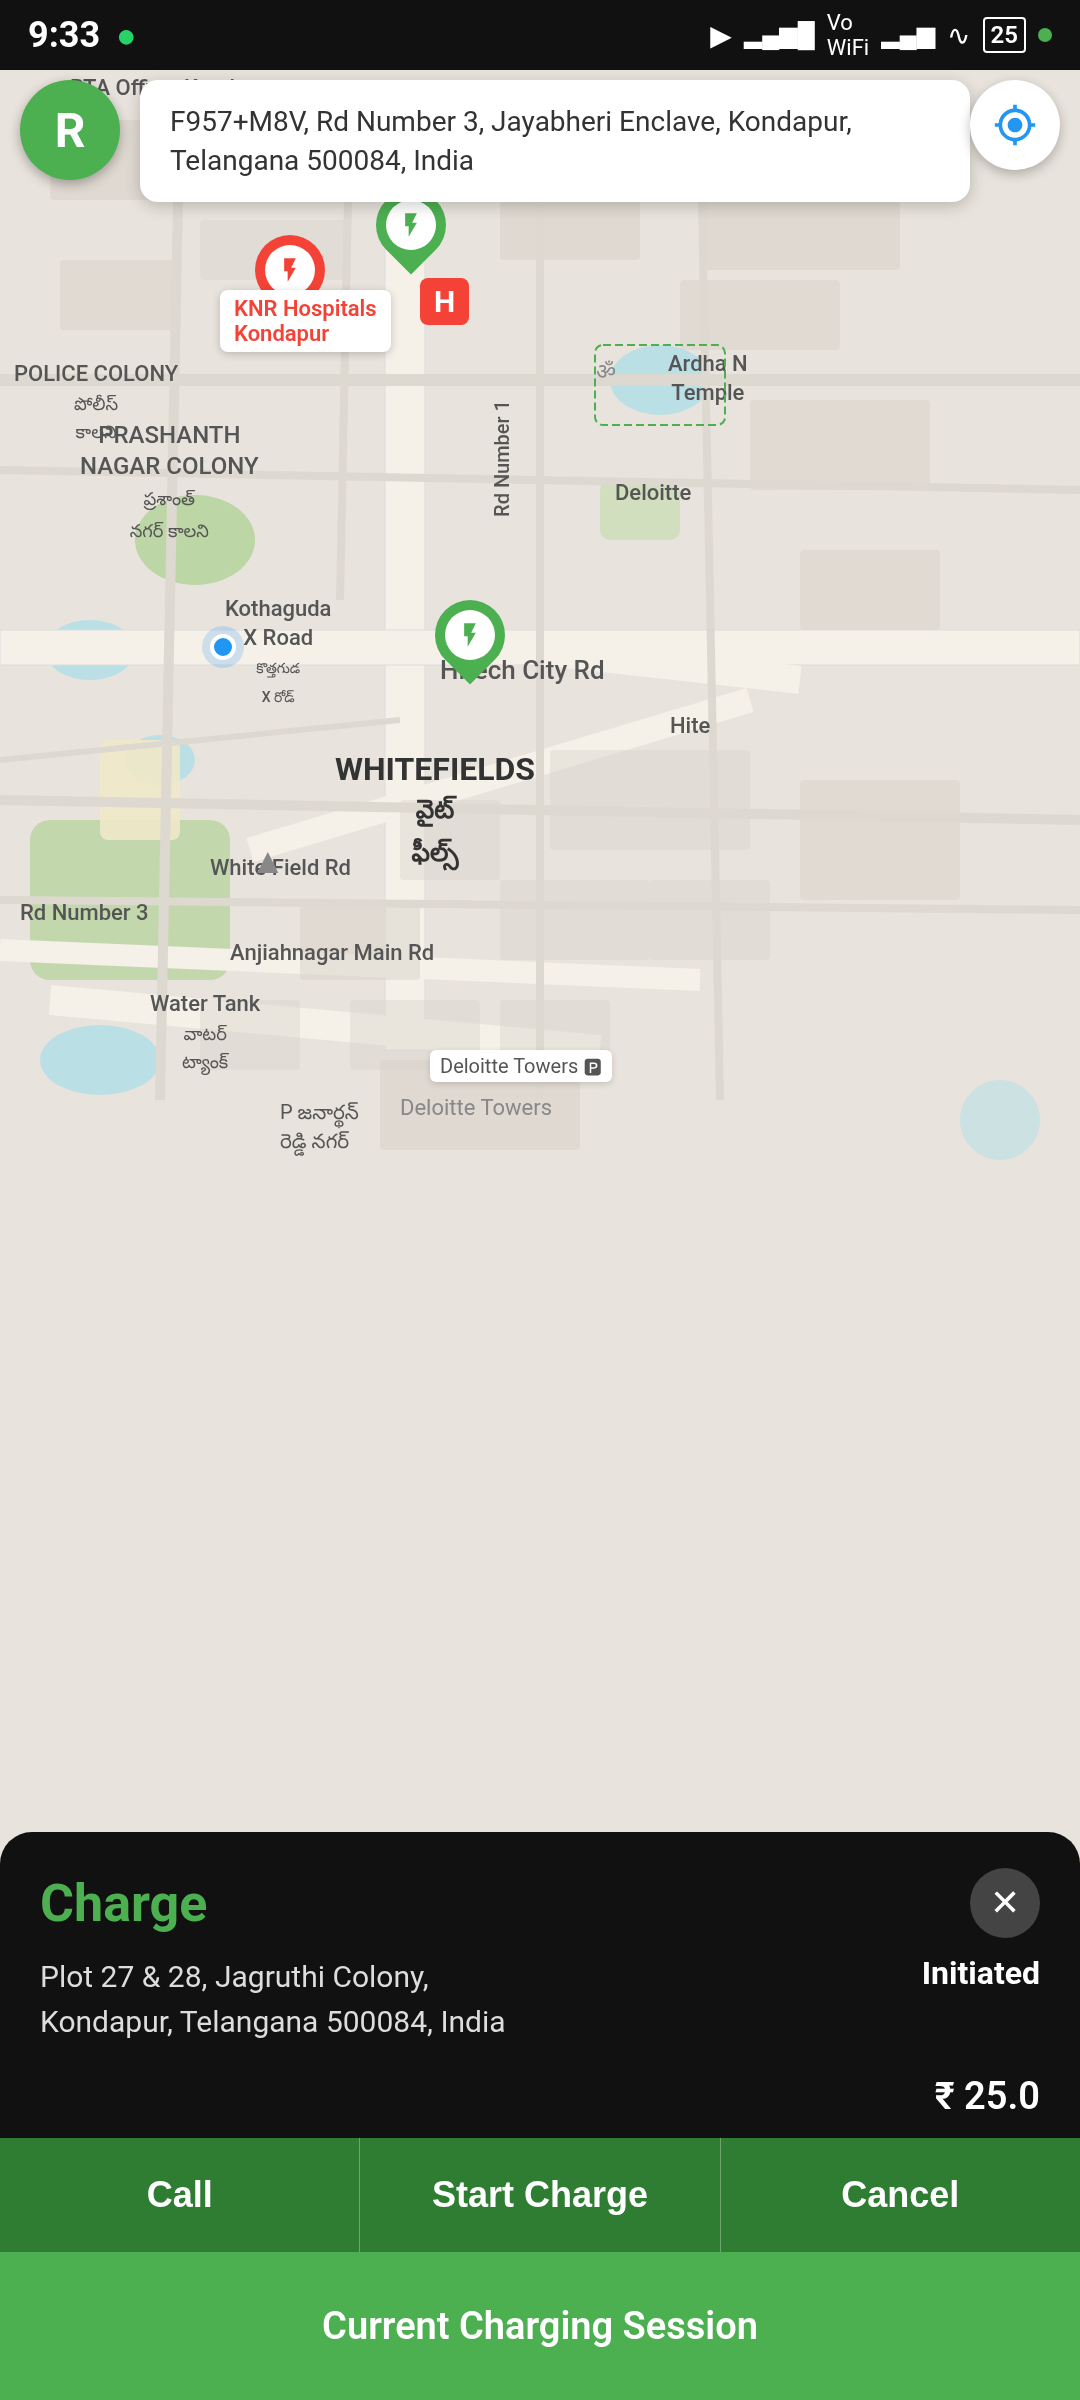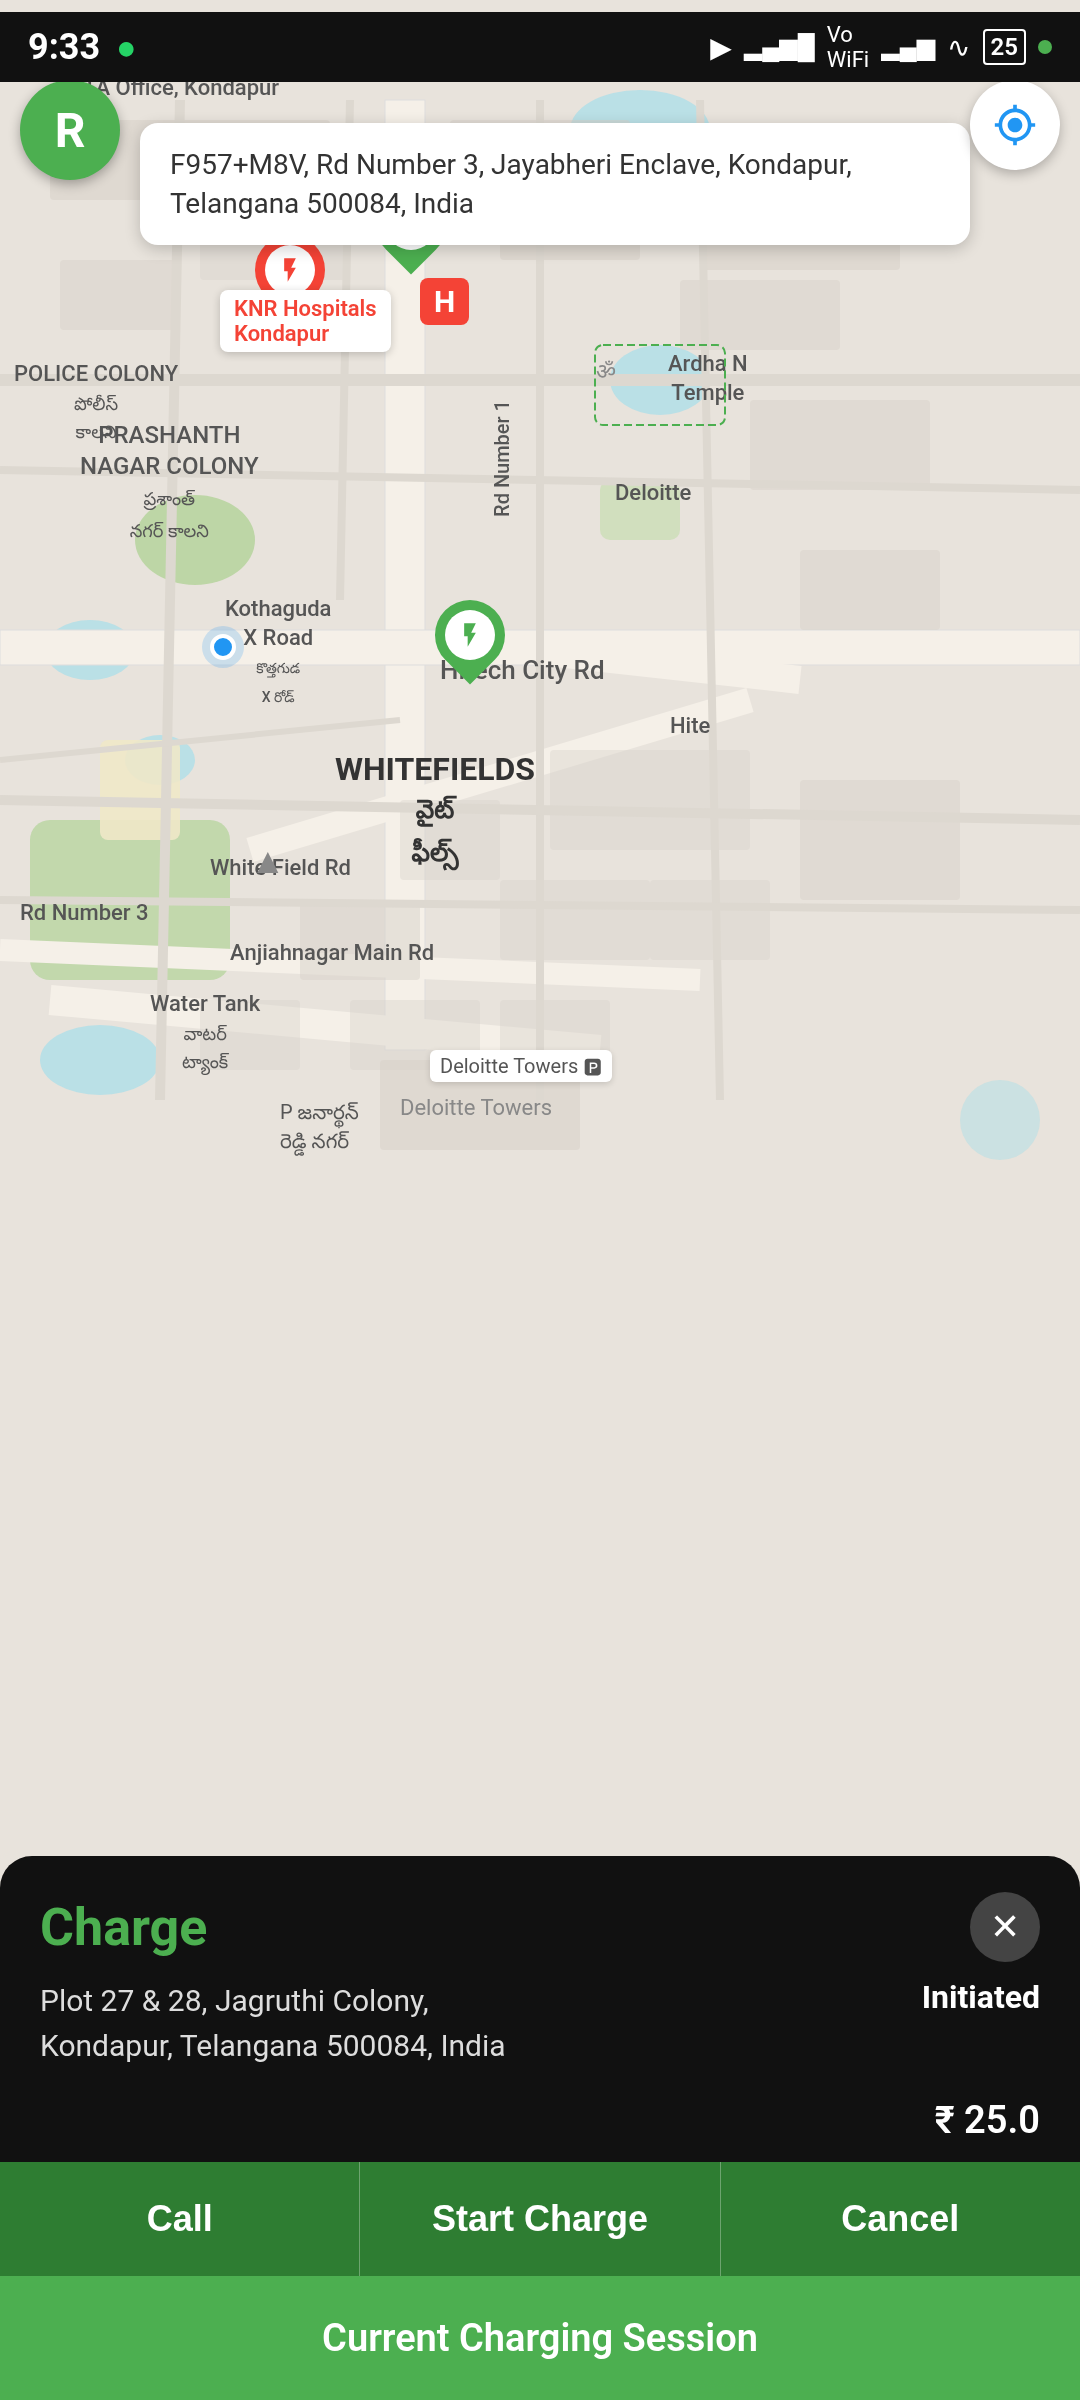--- a/index.html
+++ b/index.html
@@ -10,21 +10,21 @@
       height: 2400px;
       overflow: hidden;
       font-family: 'Roboto', Arial, sans-serif;
       position: relative;
       background: #e8e0d8;
     }
 
     
     .status-bar {
       position: absolute;
-      top: 12px; left: 0; right: 0;
+      top: 0; left: 0; right: 0;
       height: 70px;
       background: #111;
       display: flex;
       align-items: center;
       justify-content: space-between;
       padding: 0 28px;
       z-index: 100;
       color: white;
     }
     .status-left {
@@ -86,21 +86,20 @@
       left: 140px;
       right: 110px;
       background: white;
       border-radius: 18px;
       padding: 22px 30px;
       font-size: 28px;
       color: #333;
       box-shadow: 0 4px 16px rgba(0,0,0,0.2);
       z-index: 50;
       line-height: 1.4;
-      margin-top: 43px;
     }
 
     
     .avatar-btn {
       position: absolute;
       top: 80px;
       left: 20px;
       width: 100px;
       height: 100px;
       border-radius: 50%;
@@ -276,21 +275,21 @@
       border: none;
       background: transparent;
     }
     .action-btn:not(:last-child) {
       border-right: 1px solid rgba(255,255,255,0.3);
     }
 
     
     .session-btn {
       background: #4CAF50;
-      padding: 40px;
+      padding: 52px;
       text-align: center;
       font-size: 38px;
       font-weight: 600;
       color: white;
       cursor: pointer;
       border-radius: 0 0 0 0;
     }
 
     
     .google-logo {

